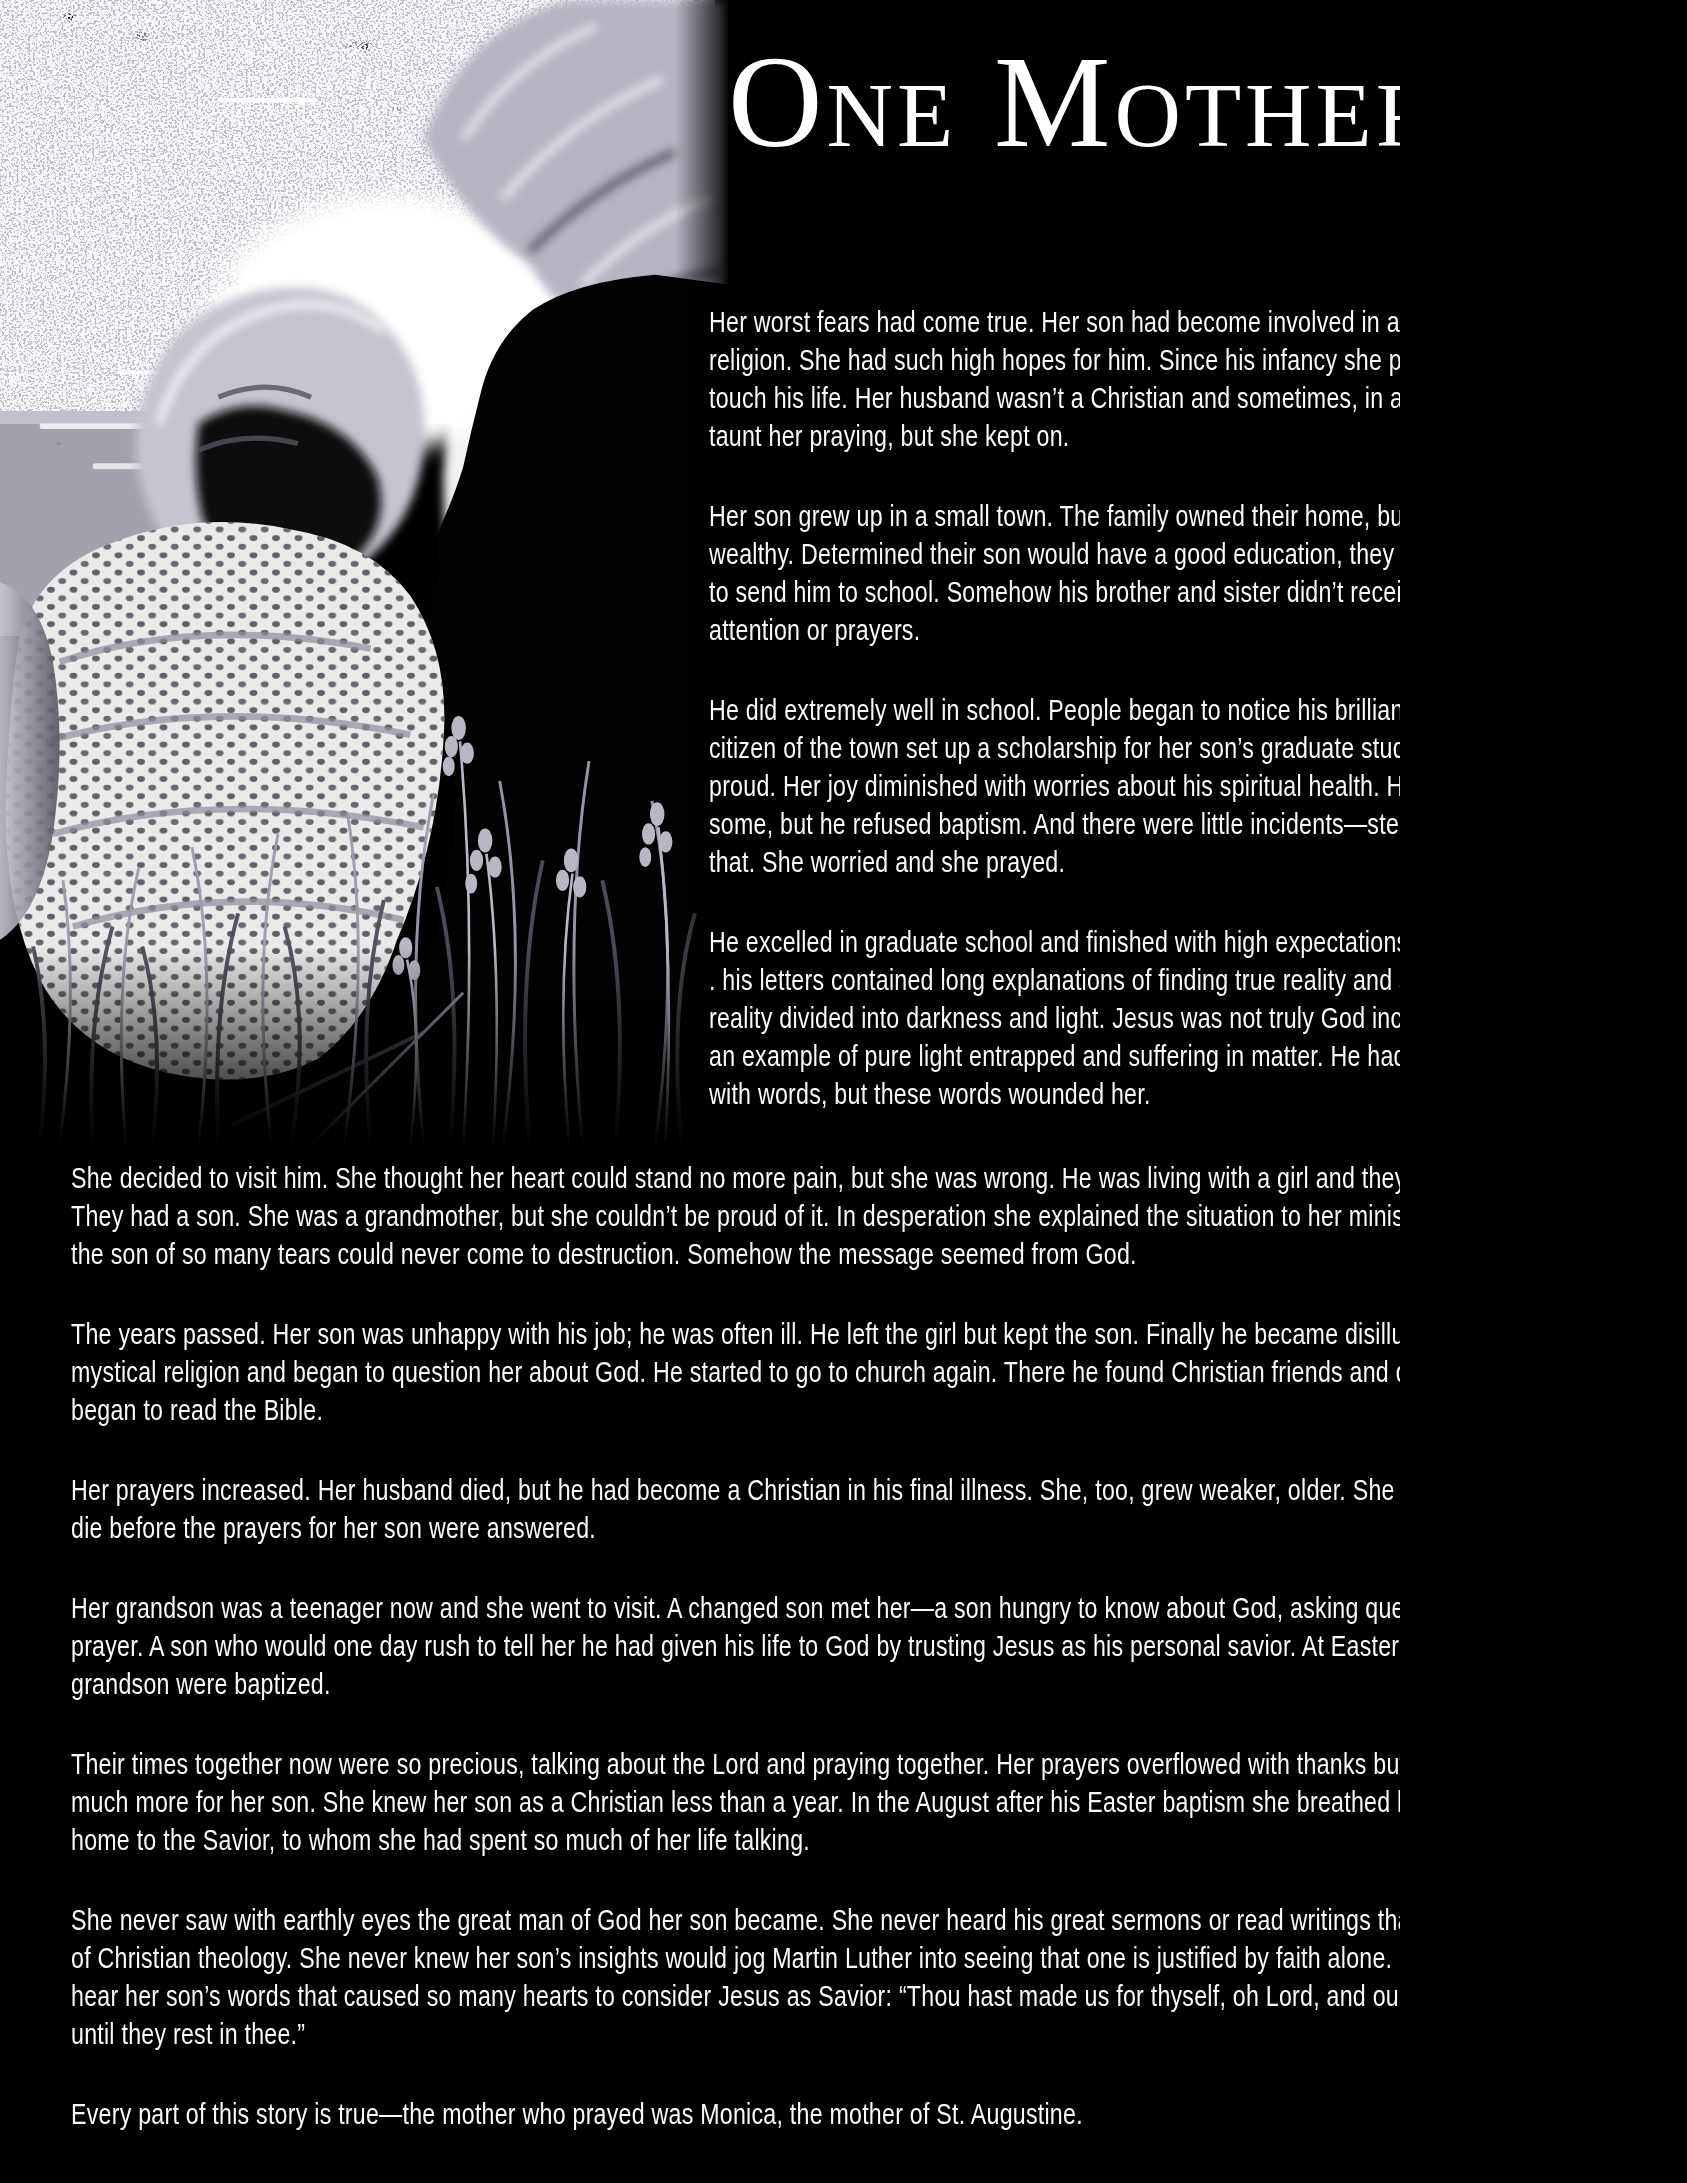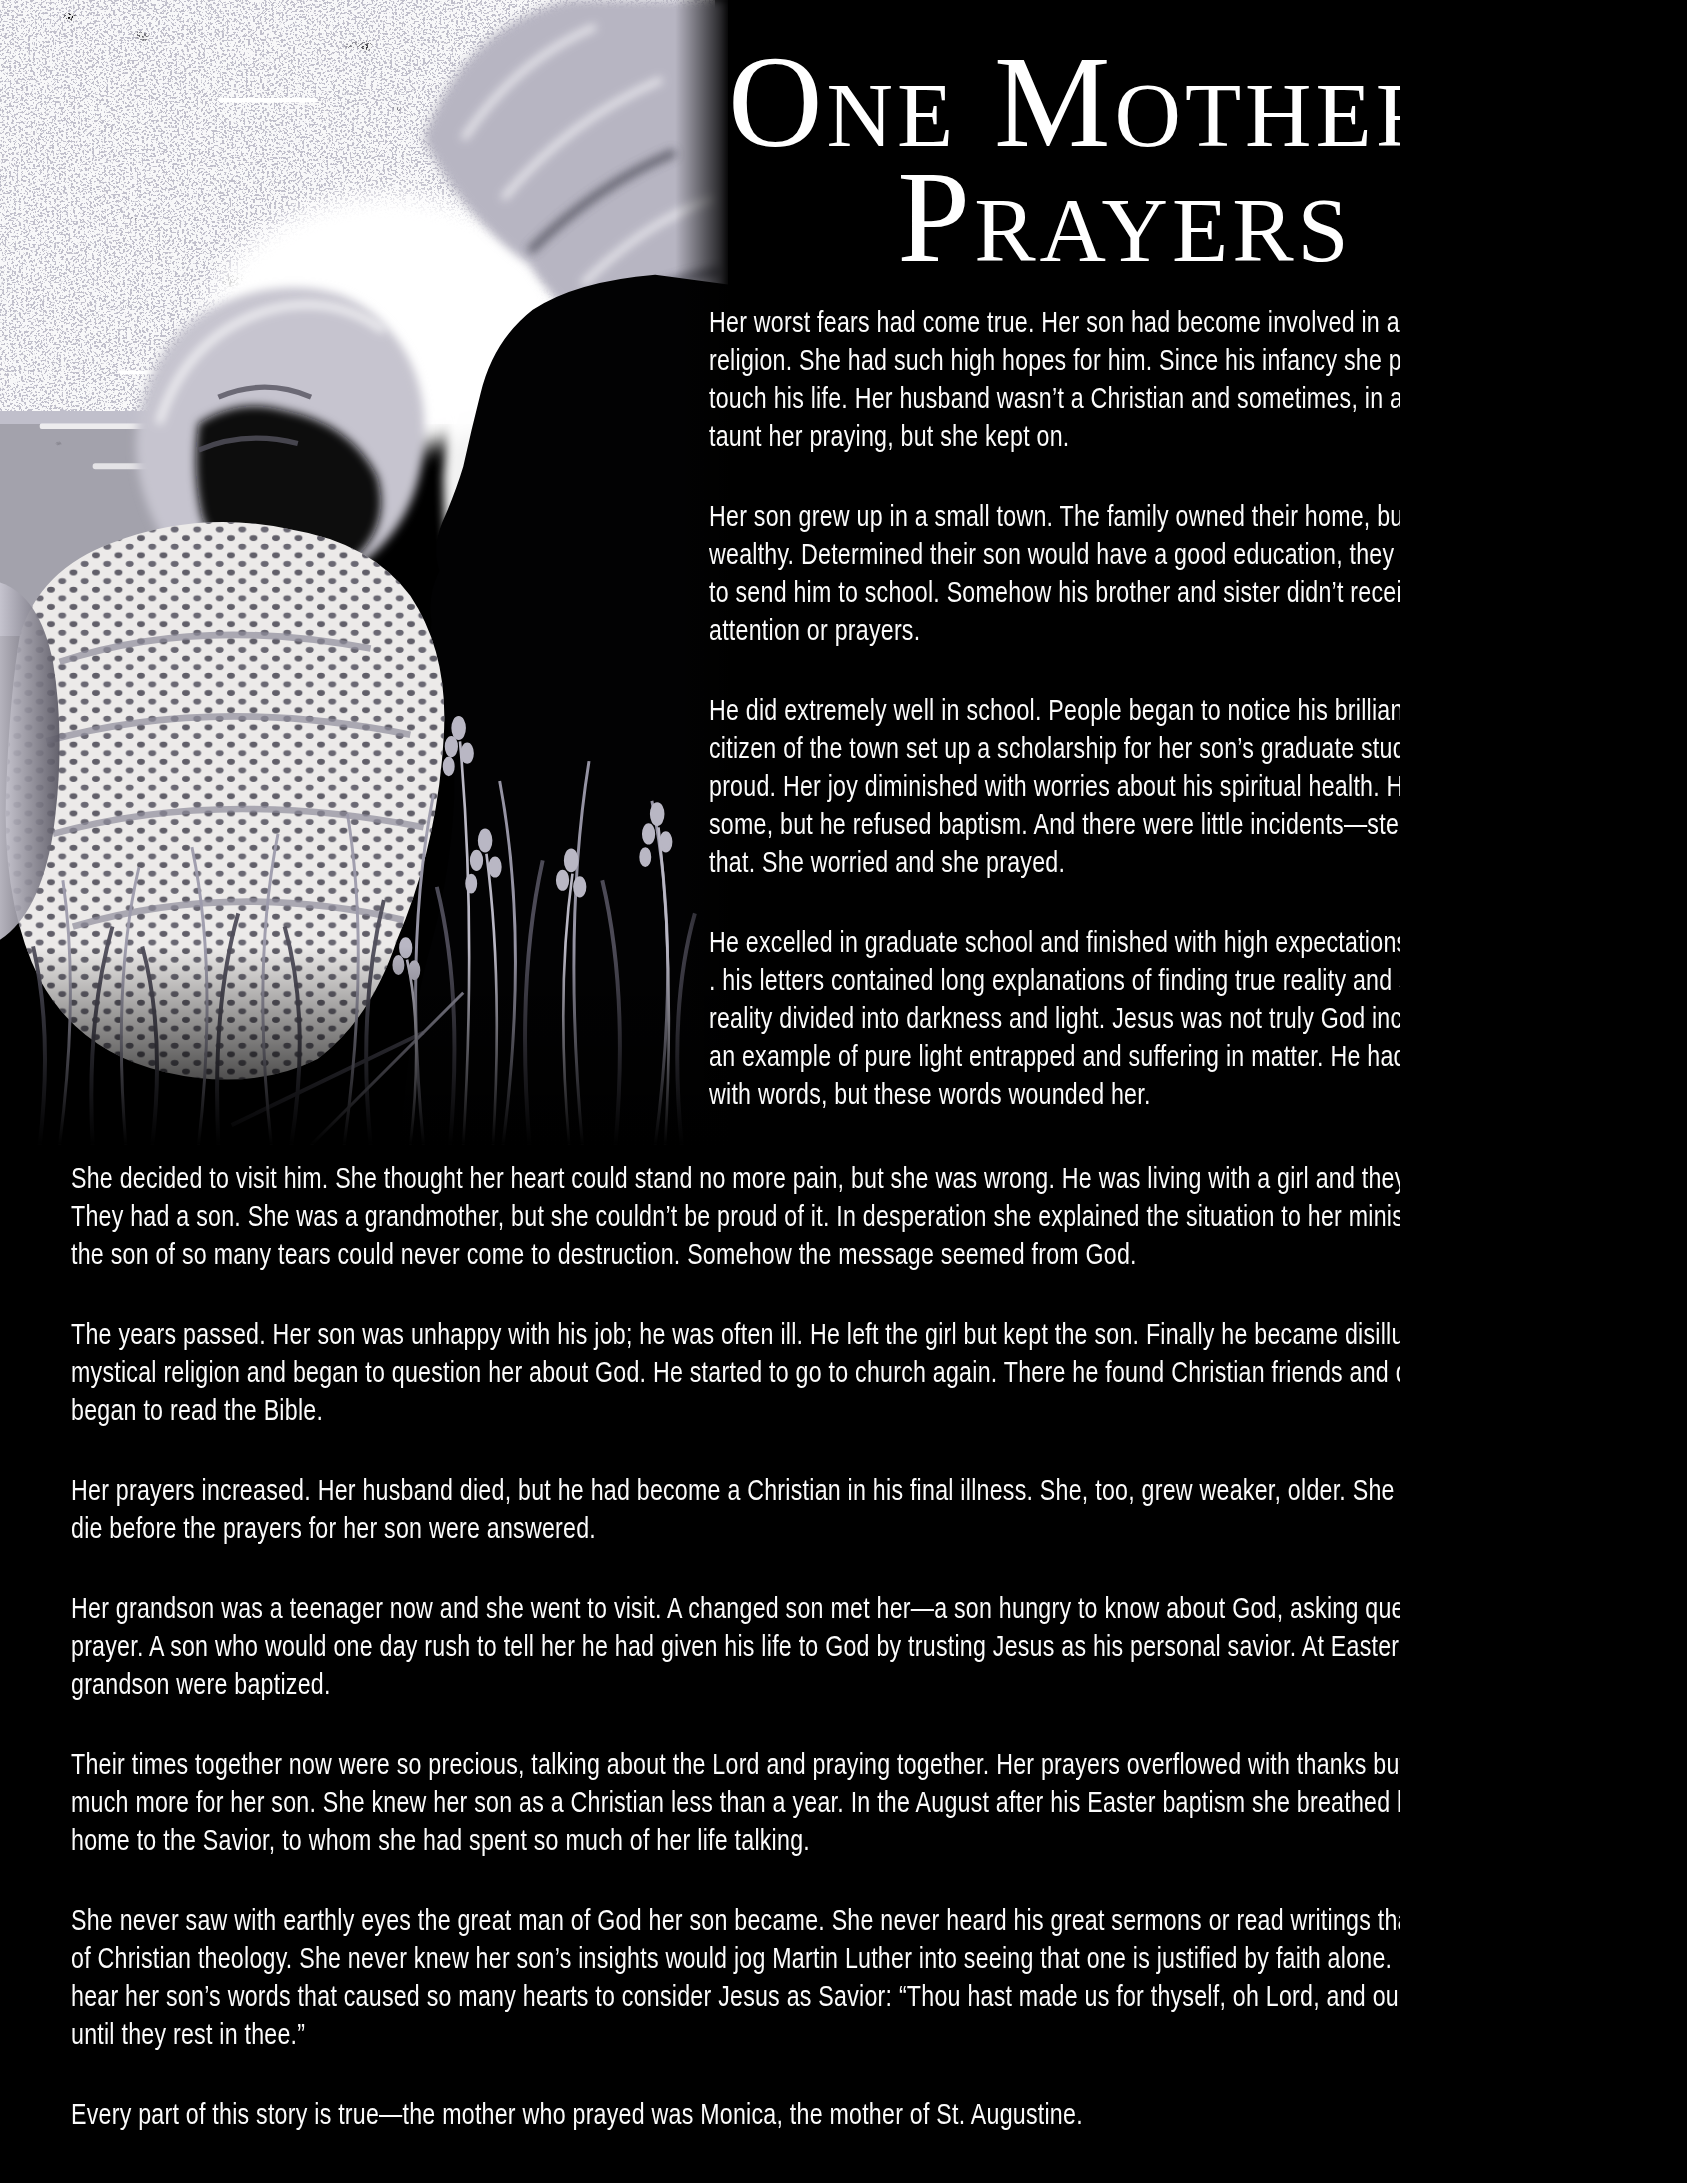--- a/index.html
+++ b/index.html
@@ -180,21 +180,20 @@
         <ellipse cx="626" cy="1466" rx="7" ry="13"></ellipse>
       </g>
     </g>
 
     <rect x="0" y="1430" width="1100" height="300" fill="url(#fadeB)"></rect>
     <rect x="1020" y="0" width="80" height="1730" fill="url(#fadeR)" opacity="0.9"></rect>
   </svg>
 
   <h1 class="title">
     <span class="tline">One Mother’s</span>
-    <span class="tline">Prayers</span>
   </h1>
 
   <div class="col">
     <p>Her worst fears had come true. Her son had become involved in a strange mystical religion. She had such high hopes for him. Since his infancy she prayed God would touch his life. Her husband wasn’t a Christian and sometimes, in a temper, would taunt her praying, but she kept on.</p>
     <p>Her son grew up in a small town. The family owned their home, but they weren’t wealthy. Determined their son would have a good education, they scrimped and saved to send him to school. Somehow his brother and sister didn’t receive the same attention or prayers.</p>
     <p>He did extremely well in school. People began to notice his brilliant mind. A prominent citizen of the town set up a scholarship for her son’s graduate studies. She was so proud. Her joy diminished with worries about his spiritual health. He attended church some, but he refused baptism. And there were little incidents—stealing, things like that. She worried and she prayed.</p>
     <p>He excelled in graduate school and finished with high expectations. But his religion . . . his letters contained long explanations of finding true reality and speculation how reality divided into darkness and light. Jesus was not truly God incarnate, he said, but an example of pure light entrapped and suffering in matter. He had always been good with words, but these words wounded her.</p>
   </div>
 
   <div class="full">

